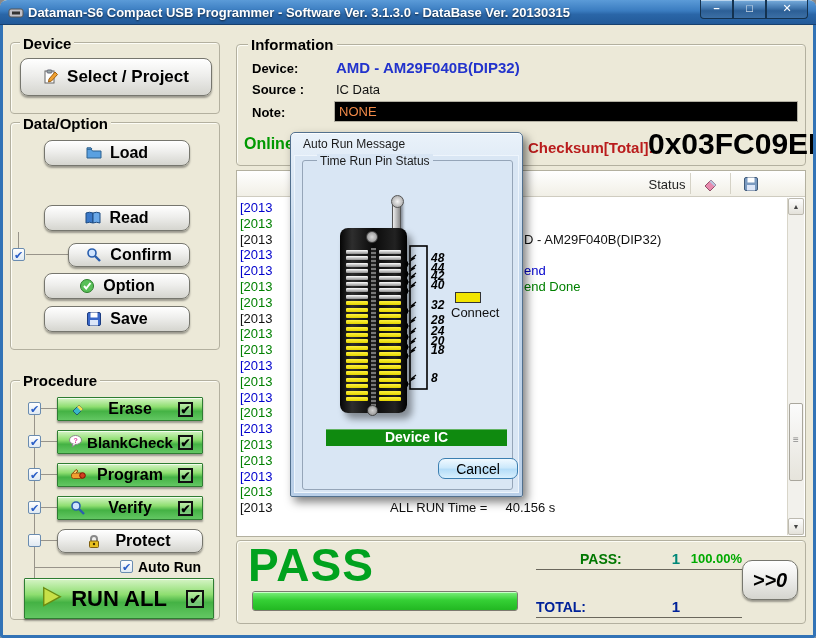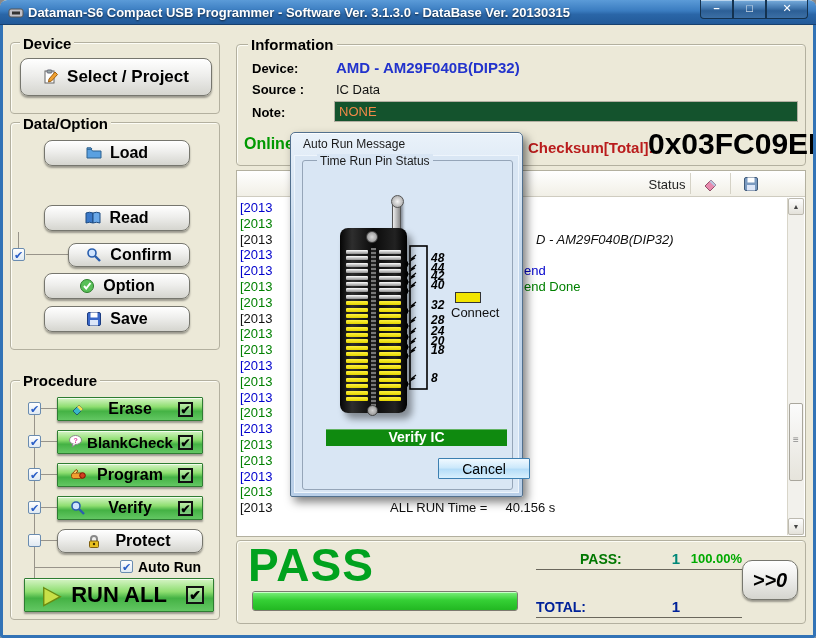--- a/index.html
+++ b/index.html
@@ -44,21 +44,21 @@
   .wincb .mark { visibility:hidden; }
   .wincb.checked .mark { visibility:visible; }
   .green-cb { position:absolute; right:9px; width:15px; height:15px; border:2px solid #111;
     background:rgba(255,255,255,.25); font-size:12px; font-weight:bold; line-height:12px;
     text-align:center; color:#000; }
   .connector { position:absolute; background:#98948a; z-index:0; }
   
   .info-label { position:absolute; font-size:13px; font-weight:bold; color:#000; }
   #device-value { position:absolute; font-size:15px; font-weight:bold; color:#2233cc; }
   #source-value { position:absolute; font-size:13px; color:#111; }
-  #note-input { position:absolute; background:#14532d; border:1px solid #b2afa2; font-size:13px;
+  #note-input { position:absolute; background:#000000; border:1px solid #b2afa2; font-size:13px;
     color:#f08948; padding:2px 4px; }
   #online-label { position:absolute; font-size:16px; font-weight:bold; color:#009900; }
   #checksum-label { position:absolute; font-size:15px; font-weight:bold; color:#b91c1c; }
   #checksum-value { position:absolute; font-size:30px; font-weight:bold; color:#000; letter-spacing:0; }
   
   #log-box { position:absolute; left:236px; top:170px; width:570px; height:367px;
     border:1px solid #b3b09f; background:#fff; }
   #log-header { position:absolute; left:0; top:0; right:0; height:26px;
     background:linear-gradient(#ffffff,#f1efe6); border-bottom:1px solid #cfccc0; }
   #log-header .sep { position:absolute; top:2px; bottom:2px; width:1px; background:#d5d2c6; }
@@ -127,23 +127,23 @@
     box-shadow:2px 2px 3px rgba(0,0,0,.4); }
   #lever:before { content:""; position:absolute; left:-2px; top:-5px; width:11px; height:11px;
     border-radius:50%; background:radial-gradient(#f4f4f4,#9a9a9a); border:1px solid #555; }
   #pin-ruler { position:absolute; left:101px; top:80px; }
   #legend-swatch { position:absolute; left:152px; top:131px; width:26px; height:11px;
     background:#f2e400; border:1px solid #333; }
   #legend-label { position:absolute; left:148px; top:144px; font-size:13px; color:#111; }
   #remove-bar { position:absolute; left:23px; top:268px; width:181px; height:17px; background:#0f8a0f;
     color:#fff; font-size:14px; font-weight:bold; text-align:center; line-height:17px;
     box-shadow:inset 0 1px 0 rgba(255,255,255,.35); }
-  #cancel-btn { position:absolute; left:135px; top:297px; width:92px; height:21px;
+  #cancel-btn { position:absolute; left:135px; top:297px; width:80px; height:21px;
     background:linear-gradient(#f0f9ff,#cde9fb 45%,#b5ddf8 55%,#d9f0fd);
-    border:1px solid #3c7fb1; border-radius:1px; font-size:14px; color:#000; cursor:pointer; }
+    border:1px solid #3c7fb1; border-radius:7px; font-size:14px; color:#000; cursor:pointer; }
 </style>
 </head>
 <body>
 
 <div id="window">
 
   <div id="titlebar">
     <svg class="abs" style="left:8px;top:5px" width="16" height="16" viewBox="0 0 16 16">
       <rect x="1" y="4" width="14" height="8" rx="2" fill="#c0c0c8" stroke="#555"></rect>
       <rect x="4" y="6.5" width="8" height="3" fill="#333"></rect>
@@ -272,21 +272,21 @@
       <path d="M5 7 V5 a3 3 0 0 1 6 0 V7" fill="none" stroke="#888" stroke-width="2"></path>
       <rect x="3.5" y="7" width="9" height="6.5" rx="1" fill="#e8c020" stroke="#806010"></rect>
       <circle cx="8" cy="10" r="1.2" fill="#403000"></circle>
     </svg>
     <span style="margin-left:26px">Protect</span>
   </button>
 
   <div class="wincb checked" id="autorun-checkbox" style="left:120px;top:560px"><span class="mark">✔</span></div>
   <span class="abs" style="left:138px;top:559px;font-size:14px;font-weight:bold">Auto Run</span>
 
-  <button class="btn-green" style="left:24px;top:578px;width:190px;height:34px;font-size:22px">
+  <button class="btn-green" style="left:24px;top:578px;width:190px;height:41px;font-size:22px">
     <svg class="abs" style="left:16px;top:6px" width="22" height="22" viewBox="0 0 16 16">
       <path d="M2 2 L14 8.5 L2 15 z" fill="#c8e048" stroke="#6a8a10"></path>
     </svg>
     <span>RUN ALL</span>
     <span class="green-cb" style="width:18px;height:18px;line-height:15px;font-size:14px">✔</span>
   </button>
 
   <div class="gbox" style="left:236px;top:44px;width:570px;height:122px"></div>
   <span class="gbox-label" style="left:248px;top:36px">Information</span>
 
@@ -311,21 +311,21 @@
       <div class="sep" style="left:493px"></div>
       <svg class="abs" style="left:506px;top:5px" width="16" height="16" viewBox="0 0 16 16">
         <rect x="1.5" y="1.5" width="13" height="13" rx="1.5" fill="#7a9ac0" stroke="#405a7a"></rect>
         <rect x="4.5" y="1.5" width="7" height="5" fill="#fff"></rect>
         <rect x="4" y="9" width="8" height="5.5" fill="#dce6f8"></rect>
       </svg>
     </div>
     <div id="log-content">
         <div class="log-line lc-blue"><span>[2013 </span></div>
         <div class="log-line lc-green"><span>[2013 </span></div>
-        <div class="log-line lc-black"><span>[2013 </span><span class="frag" style="left: 296px; font-style: italic;">D - AM29F040B(DIP32)</span></div>
+        <div class="log-line lc-black"><span>[2013 </span><span class="frag" style="left: 284px;">D - AM29F040B(DIP32)</span></div>
         <div class="log-line lc-blue"><span>[2013 </span></div>
         <div class="log-line lc-blue"><span>[2013 </span><span class="frag" style="left: 284px;">end</span></div>
         <div class="log-line lc-green"><span>[2013 </span><span class="frag" style="left: 284px;">end Done</span></div>
         <div class="log-line lc-green"><span>[2013 </span></div>
         <div class="log-line lc-black"><span>[2013 </span></div>
         <div class="log-line lc-green"><span>[2013 </span></div>
         <div class="log-line lc-green"><span>[2013 </span></div>
         <div class="log-line lc-blue"><span>[2013 </span></div>
         <div class="log-line lc-green"><span>[2013 </span></div>
         <div class="log-line lc-blue"><span>[2013 </span></div>
@@ -458,20 +458,20 @@
             <path d="M1 115 h5 M3.5 112.5 v5" stroke="#000" stroke-width="1"></path>
             <text x="27" y="113" font-size="12" font-weight="bold" font-style="italic" fill="#000">18</text>
             <path d="M6 140 L11 137 L7 138 L12 134" fill="#d9e6f4" stroke="#000" stroke-width="1.1"></path>
             <path d="M1 143 h5 M3.5 140.5 v5" stroke="#000" stroke-width="1"></path>
             <text x="27" y="141" font-size="12" font-weight="bold" font-style="italic" fill="#000">8</text>
           </svg>
 
         <div id="legend-swatch"></div>
         <span id="legend-label">Connect</span>
 
-        <div id="remove-bar">Verify IC</div>
+        <div id="remove-bar">Device IC</div>
         <button id="cancel-btn">Cancel</button>
       </div>
     </div>
   </div>
 
   <div id="frame"></div>
 </div>
 
 </body></html>

